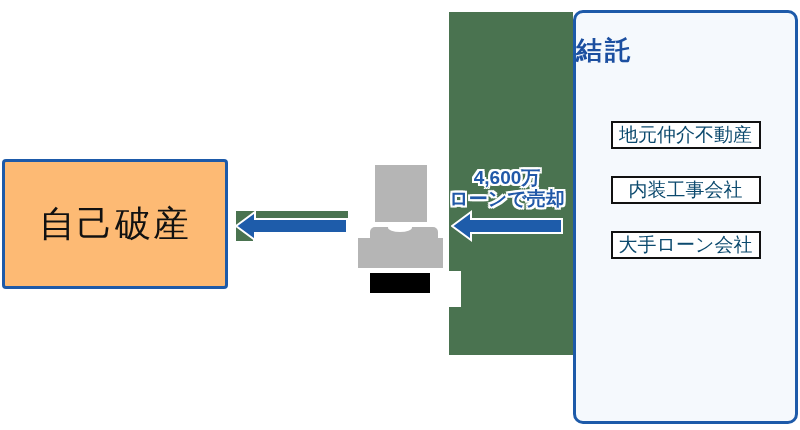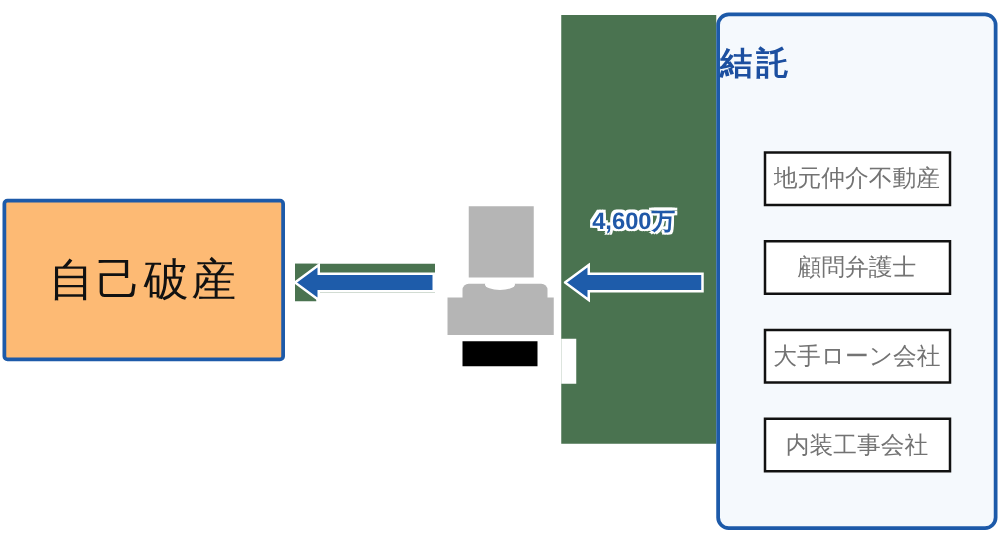--- a/index.html
+++ b/index.html
@@ -45,24 +45,24 @@
   .collusion-panel{
     position:absolute;left:573px;top:10px;width:225px;height:414px;box-sizing:border-box;
     background:#f5f9fd;border:3px solid #1d5aa9;border-radius:10px;
   }
   .collusion-title{
     margin-top:20px;text-align:left;font-size:26px;font-weight:bold;
     color:#1c4fa0;letter-spacing:3px;
   }
   .member-list{display:flex;flex-direction:column;align-items:center;gap:27px;margin-top:53px;}
   .member-box{
-    min-width:150px;height:44px;box-sizing:border-box;padding:0 5px;
+    min-width:150px;height:28px;box-sizing:border-box;padding:0 5px;
     background:#ffffff;border:2px solid #111111;
     display:flex;align-items:center;justify-content:center;
-    font-size:19px;color:#737373;
+    font-size:19px;color:#0c4a6e;
   }
 </style>
 </head>
 <body>
 
 <div class="stage">
 
   <div class="green-backdrop"></div>
   <div class="white-notch"></div>
 
@@ -84,33 +84,31 @@
   <svg class="arrow-left-1" viewBox="0 0 114 32" xmlns="http://www.w3.org/2000/svg">
     <polygon points="1,16 20,2 20,9 112,9 112,23 20,23 20,30" fill="#1e5caa" stroke="#ffffff" stroke-width="2" stroke-linejoin="miter"></polygon>
   </svg>
 
   <svg class="arrow-left-2" viewBox="0 0 113 32" xmlns="http://www.w3.org/2000/svg">
     <polygon points="1,16 20,2 20,9 111,9 111,23 20,23 20,30" fill="#1e5caa" stroke="#ffffff" stroke-width="2" stroke-linejoin="miter"></polygon>
   </svg>
 
   <div class="sale-annotation">
     <div>4,600万</div>
+    <div>ローンで売却</div>
   </div>
 
   <div class="collusion-panel">
     <div class="collusion-title">結託</div>
     <div class="member-list">
       <div class="member-box">
         <span>地元仲介不動産</span>
       </div>
       <div class="member-box">
-        <span>顧問弁護士</span>
+        <span>内装工事会社</span>
       </div>
       <div class="member-box">
         <span>大手ローン会社</span>
-      </div>
-      <div class="member-box">
-        <span>内装工事会社</span>
       </div>
     </div>
   </div>
 
 </div>
 
 </body></html>

